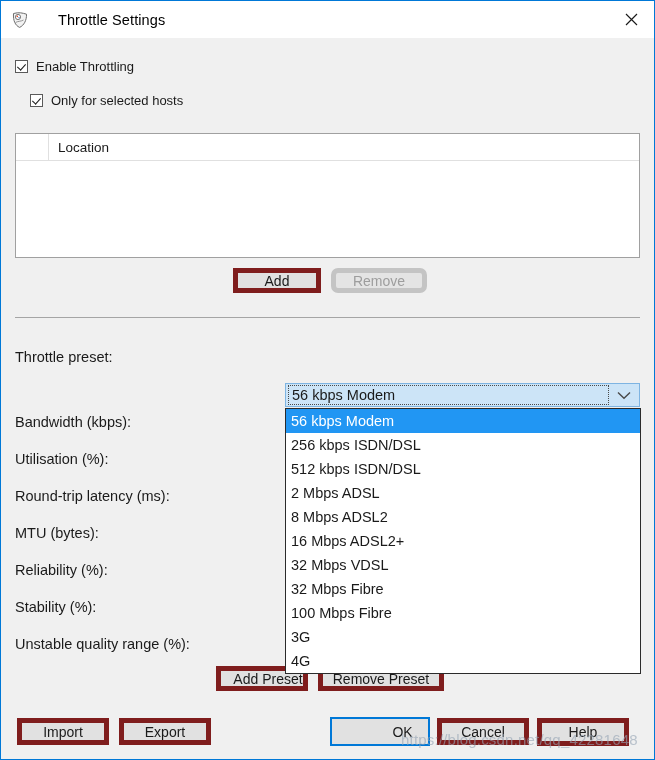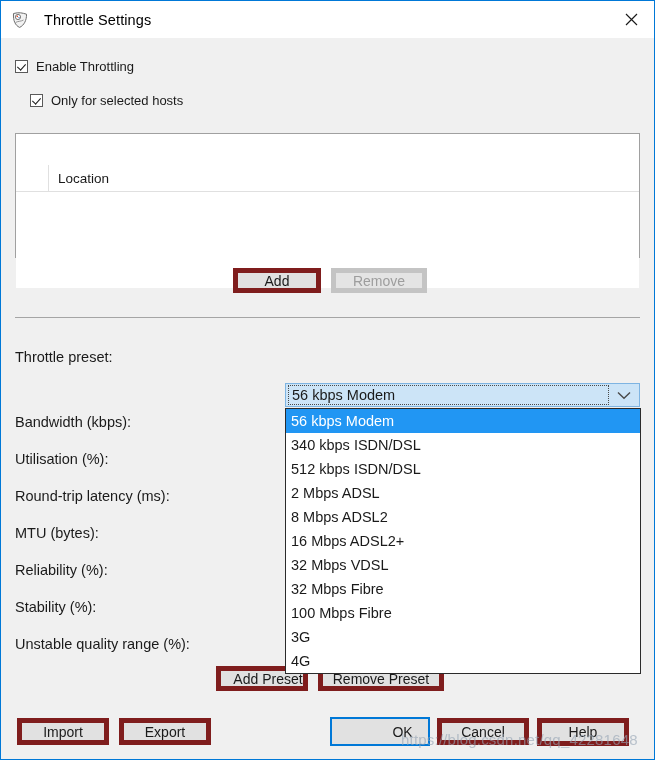--- a/index.html
+++ b/index.html
@@ -32,21 +32,21 @@
   }
   .app-icon {
     position: relative;
     width: 20px;
     height: 20px;
     margin-left: 9px;
     flex: 0 0 auto;
   }
   .app-icon svg { display: block; }
   .title-text {
-    margin-left: 14px;
+    margin-left: 28px;
     font-size: 14.5px;
     color: #000000;
     letter-spacing: .1px;
     white-space: nowrap;
   }
   .close-btn {
     position: absolute;
     right: 0; top: 0;
     width: 46px;
     height: 36px;
@@ -106,21 +106,20 @@
     border: 1px solid #a0a0a0;
     background: #ffffff;
   }
   .hostlist-head {
     height: 27px;
     box-sizing: border-box;
     border-bottom: 1px solid #e0e0e0;
     display: flex;
     align-items: center;
     background: #ffffff;
-    margin-top: 31px;
   }
   .col-gutter {
     width: 33px;
     height: 27px;
     box-sizing: border-box;
     border-right: 1px solid #e0e0e0;
     flex: 0 0 auto;
   }
   .col-location {
     padding-left: 9px;
@@ -137,21 +136,21 @@
     font-family: "Liberation Sans", sans-serif;
     font-size: 14px;
     color: #1a1a1a;
     display: flex;
     align-items: center;
     justify-content: center;
     cursor: default;
     white-space: nowrap;
     padding: 0;
   }
-  .btn.disabled { color: #9d9d9d; border-color: #c4c4c4; background: #e4e4e4; }
+  .btn.disabled { color: #9d9d9d; border-color: #c4c4c4; background: #e4e4e4; border-radius: 7px; }
   .btn.default {
     border: 2px solid #0078d7;
     background: #e1e1e1;
     padding-left: 45px;
   }
 
   .sep {
     position: absolute;
     left: 14px;
     width: 625px;
@@ -331,21 +330,21 @@
       </div>
       <div class="combo-arrow">
         <svg width="14" height="9" viewBox="0 0 14 9">
           <path d="M1 1.5 L7 7.3 L13 1.5" stroke="#4a4a4a" stroke-width="1.4" fill="none"></path>
         </svg>
       </div>
     </div>
 
     <div class="dropdown">
       <div class="dd-item selected">56 kbps Modem</div>
-      <div class="dd-item">340 kbps ISDN/DSL</div>
+      <div class="dd-item">256 kbps ISDN/DSL</div>
       <div class="dd-item">512 kbps ISDN/DSL</div>
       <div class="dd-item">2 Mbps ADSL</div>
       <div class="dd-item">8 Mbps ADSL2</div>
       <div class="dd-item">16 Mbps ADSL2+</div>
       <div class="dd-item">32 Mbps VDSL</div>
       <div class="dd-item">32 Mbps Fibre</div>
       <div class="dd-item">100 Mbps Fibre</div>
       <div class="dd-item">3G</div>
       <div class="dd-item">4G</div>
     </div>

